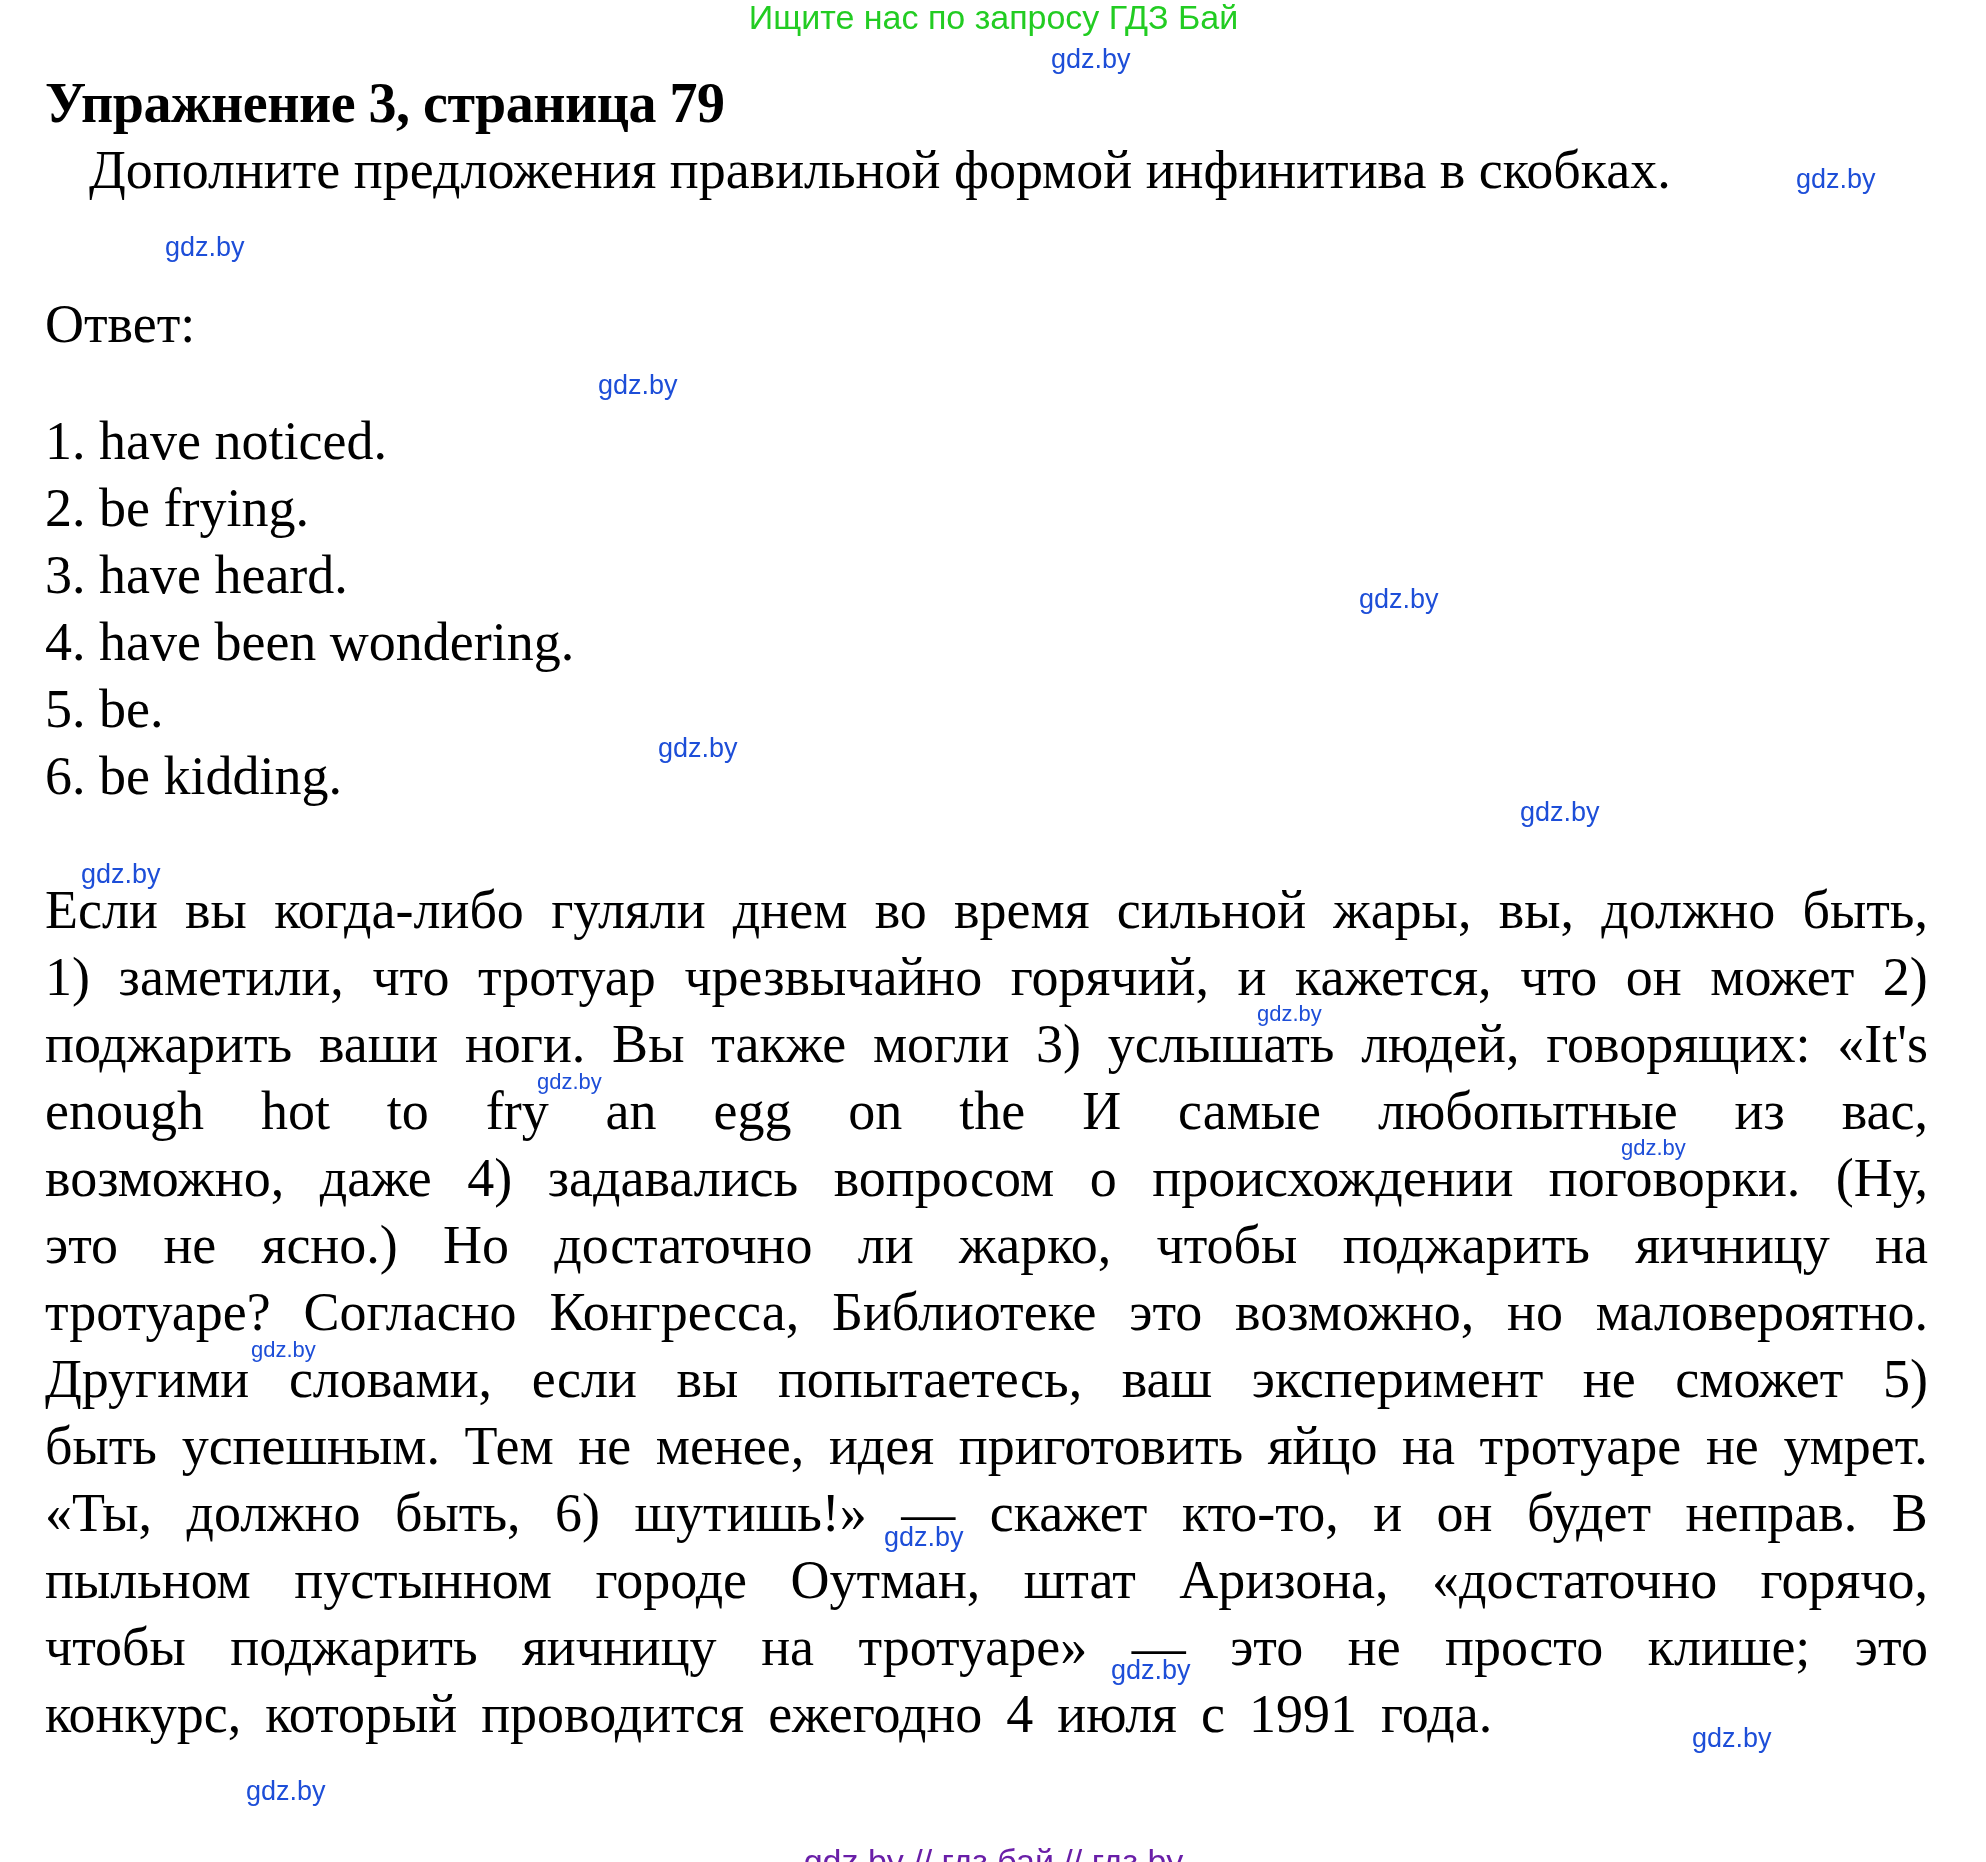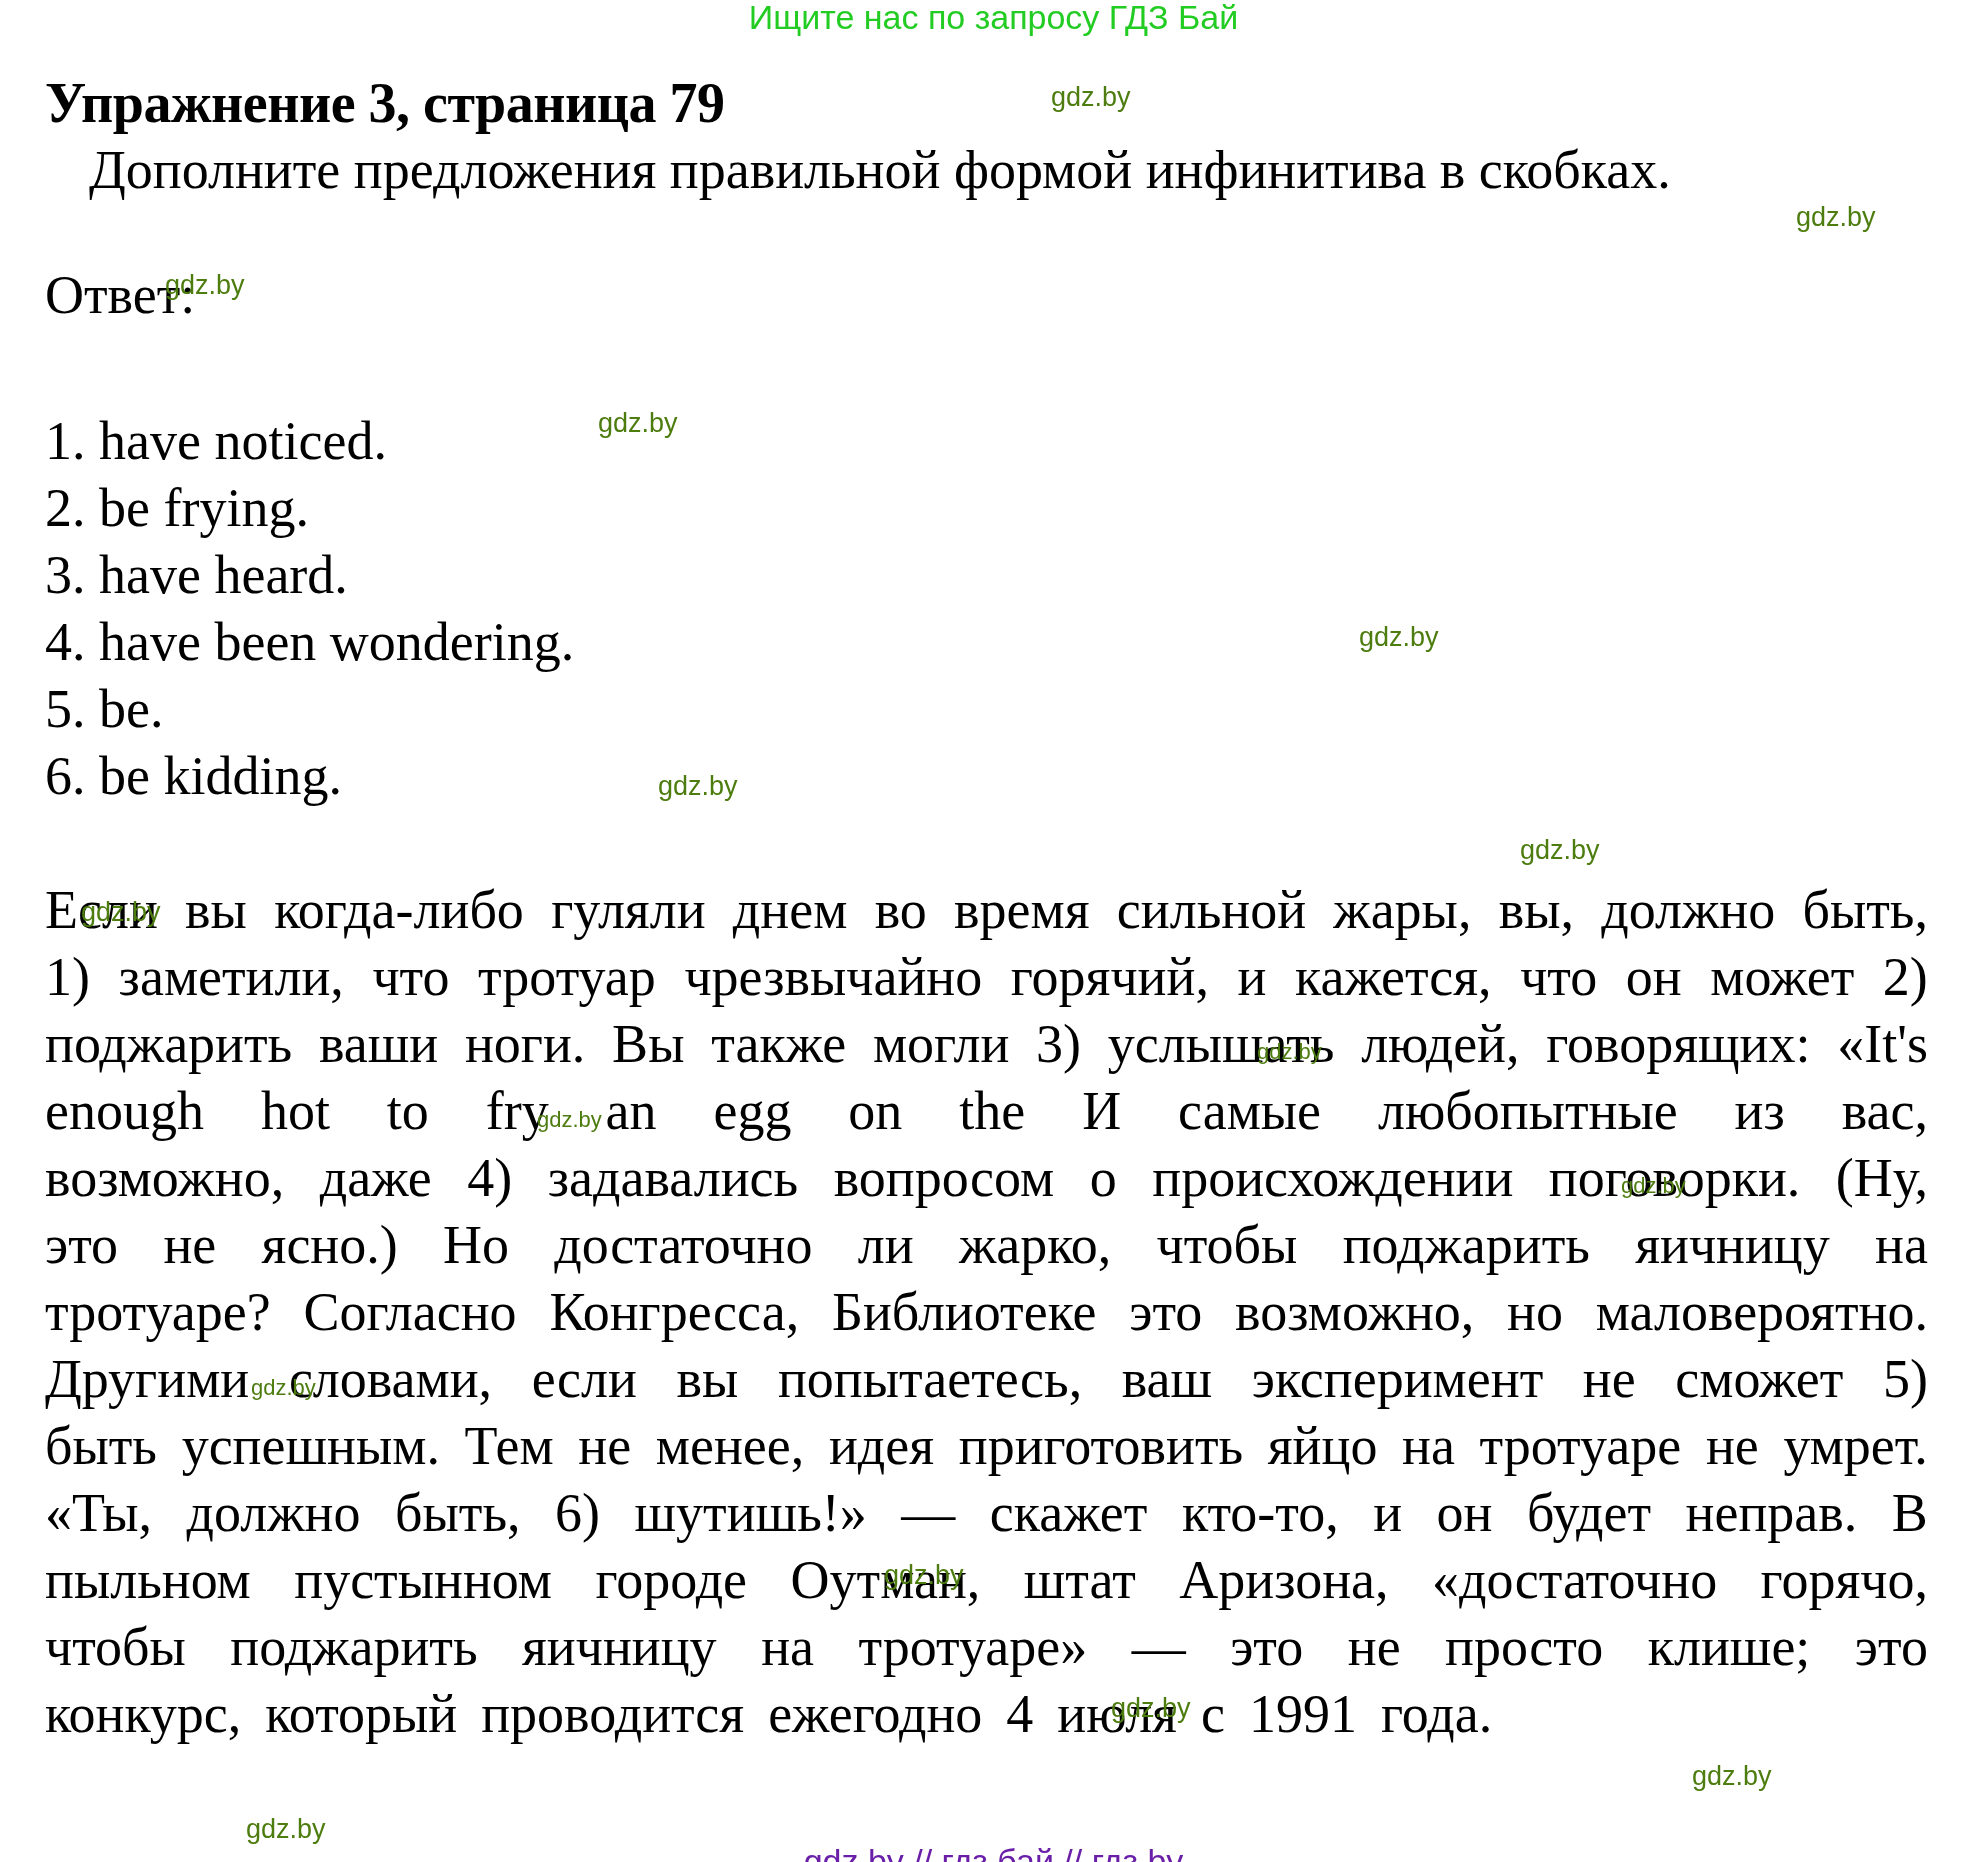--- a/index.html
+++ b/index.html
@@ -1,24 +1,24 @@
 <!DOCTYPE html>
 <html><head>
 <meta charset="utf-8">
 <style>
   html, body { margin:0; padding:0; background:#ffffff; }
   body { width:1987px; height:1862px; position:relative; overflow:hidden;
          font-family: "Liberation Serif", "DejaVu Serif", serif; color:#000; }
   .abs { position:absolute; }
   .top-banner { left:0; width:1987px; top:-2px; text-align:center;
                 font-family:"Liberation Sans", sans-serif; font-size:34px; color:#22cc22; }
-  .wm { font-family:"Liberation Sans", sans-serif; font-size:27px; color:#4d7c0f; white-space:nowrap;margin-top:38px; }
+  .wm { font-family:"Liberation Sans", sans-serif; font-size:27px; color:#1d4ed8; white-space:nowrap; }
   .title { left:45px; top:71px; font-size:56px; font-weight:bold; white-space:nowrap; letter-spacing:-0.5px; }
   .instruction { left:45px; top:139px; font-size:54px; white-space:nowrap;margin-left:44px; }
-  .answer-label { left:45px; top:264px; font-size:54px; }
+  .answer-label { left:45px; top:293px; font-size:54px; }
   .answers { left:45px; top:408px; font-size:54px; line-height:67px; }
   .answers div { white-space:nowrap; }
   .para { left:45px; top:877px; width:1883px; font-size:54px; line-height:67px; }
   .para div { text-align:justify; text-align-last:justify; white-space:nowrap; display:flex; justify-content:space-between; }
   .para div.last { justify-content:flex-start; gap:24px; }
   .footer { left:0; width:1987px; top:1842px; text-align:center; font-family:"Liberation Sans", sans-serif;
             font-size:34px; color:#6a1fa8; }
 </style>
 </head>
 <body>

